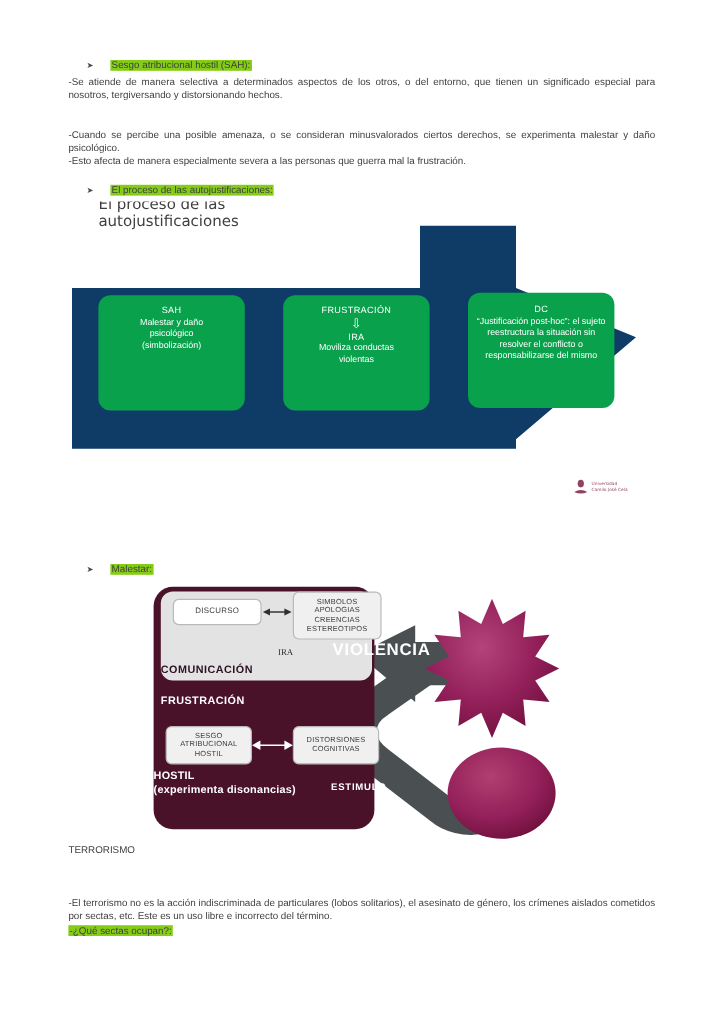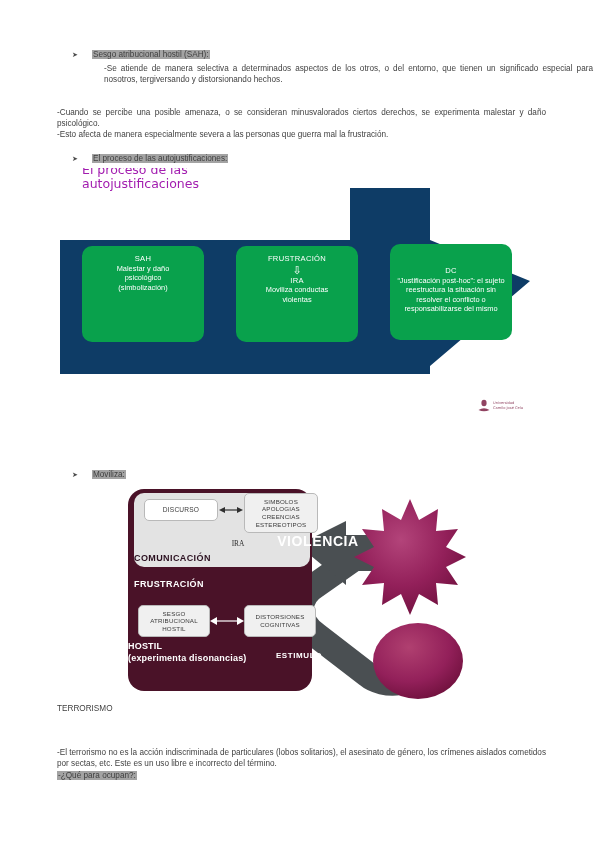--- a/index.html
+++ b/index.html
@@ -16,59 +16,59 @@
     font-size:8.2px;
     line-height:11px;
     color:#3f3f3f;
   }
   .bullet-arrow{
     position:absolute;
     font-size:7px;
     color:#4a4a4a;
   }
   .hl{
-    background:#a3a3a3;
+    background:#84cc16;
     color:#3f3f3f;
     padding:0 1px;
   }
   .para{
     position:absolute;
     font-size:8.2px;
     line-height:10.6px;
     color:#3f3f3f;
     text-align:justify;
   }
   .para p{margin:0;}
 
   
   .diag1{position:absolute;left:60px;top:160px;width:470px;height:265px;}
   .d1-title{
     position:absolute;left:22px;top:8px;width:230px;
-    color:#a21caf;font-size:12.5px;line-height:14px;
+    color:#404040;font-size:12.5px;line-height:14px;
     font-family:"DejaVu Sans", sans-serif;
   }
   .d1-title .clip{display:block;height:9px;overflow:hidden;position:relative;}
   .d1-title .clip span{position:absolute;top:-5px;left:0;}
   .arrow-wrap{position:absolute;left:0;top:28px;width:470px;height:190px;}
   .arrow-wrap svg{display:block;}
   .gbox{
     position:absolute;
     background:#09a14c;
     border-radius:10px;
     color:#ffffff;
     text-align:center;
     font-size:7.4px;
     line-height:9.6px;
     box-sizing:border-box;
     padding-top:8px;
   }
   .gbox .big{display:block;font-size:7.6px;letter-spacing:.3px;}
   .gbox.b1{left:22px;top:86px;width:122px;height:96px;}
   .gbox.b2{left:176px;top:86px;width:122px;height:96px;}
-  .gbox.b3{left:330px;top:84px;width:122px;height:96px;padding-top:22px;}
+  .gbox.b3{left:330px;top:84px;width:122px;height:96px;padding-top:9px;}
   .downarrow{display:block;font-size:11px;line-height:10px;color:#ffffff;margin:1px 0 1px;}
 
   .watermark{
     position:absolute;left:478px;top:396px;width:52px;height:20px;
     display:flex;align-items:center;gap:3px;opacity:.85;
   }
   .wm-mark{width:12px;height:14px;flex:0 0 12px;}
   .wm-txt{font-size:3.6px;line-height:4.6px;color:#7d2346;font-family:"DejaVu Sans",sans-serif;}
 
   
@@ -105,21 +105,21 @@
 </head>
 <body>
 
 <div class="page">
 
   <span class="bullet-arrow" style="left:72px;top:51px;">➤</span>
   <div class="bullet-line" style="left:92px;top:49px;">
     <span class="hl">Sesgo atribucional hostil (SAH):</span>
   </div>
 
-  <div class="para" style="left:57px;top:64px;width:489px;margin-left:47px;">
+  <div class="para" style="left:57px;top:64px;width:489px;">
     <p>-Se atiende de manera selectiva a determinados aspectos de los otros, o del entorno, que tienen un significado especial para nosotros, tergiversando y distorsionando hechos.</p>
   </div>
   <div class="para" style="left:57px;top:108px;width:489px;">
     <p>-Cuando se percibe una posible amenaza, o se consideran minusvalorados ciertos derechos, se experimenta malestar y daño psicológico.</p>
   </div>
   <div class="para" style="left:57px;top:130px;width:489px;text-align:left;">
     <p>-Esto afecta de manera especialmente severa a las personas que guerra mal la frustración.</p>
   </div>
 
   <span class="bullet-arrow" style="left:72px;top:155px;">➤</span>
@@ -169,21 +169,21 @@
       <path d="M0.5 11 Q6 7.5 11.5 11 Q6 13.5 0.5 11 Z" fill="#7d2346"></path>
     </svg>
     <div class="wm-txt">
       <div>Universidad</div>
       <div>Camilo José Cela</div>
     </div>
   </div>
 
   <span class="bullet-arrow" style="left:72px;top:471px;">➤</span>
   <div class="bullet-line" style="left:92px;top:469px;">
-    <span class="hl">Moviliza:</span>
+    <span class="hl">Malestar:</span>
   </div>
 
   <div class="diag2">
 
     <svg class="d2svg" width="380" height="215" viewBox="0 0 380 215" xmlns="http://www.w3.org/2000/svg">
       <defs>
         <radialGradient id="gStar" cx="42%" cy="35%" r="72%">
           <linearGradient id="unused"></linearGradient>
           <stop offset="0%" stop-color="#b3447a"></stop>
           <stop offset="55%" stop-color="#93205a"></stop>
@@ -268,16 +268,16 @@
   <div class="lbl-violencia">VIOLENCIA</div>
   <div class="lbl-estimulo">ESTIMULO</div>
 
   <div class="para" style="left:57px;top:704px;width:489px;text-align:left;">
     <p>TERRORISMO</p>
   </div>
   <div class="para" style="left:57px;top:748px;width:489px;">
     <p>-El terrorismo no es la acción indiscriminada de particulares (lobos solitarios), el asesinato de género, los crímenes aislados cometidos por sectas, etc. Este es un uso libre e incorrecto del término.</p>
   </div>
   <div class="bullet-line" style="left:57px;top:770px;">
-    <span class="hl">-¿Qué para ocupan?:</span>
+    <span class="hl">-¿Qué sectas ocupan?:</span>
   </div>
 
 </div>
 
 </body></html>

